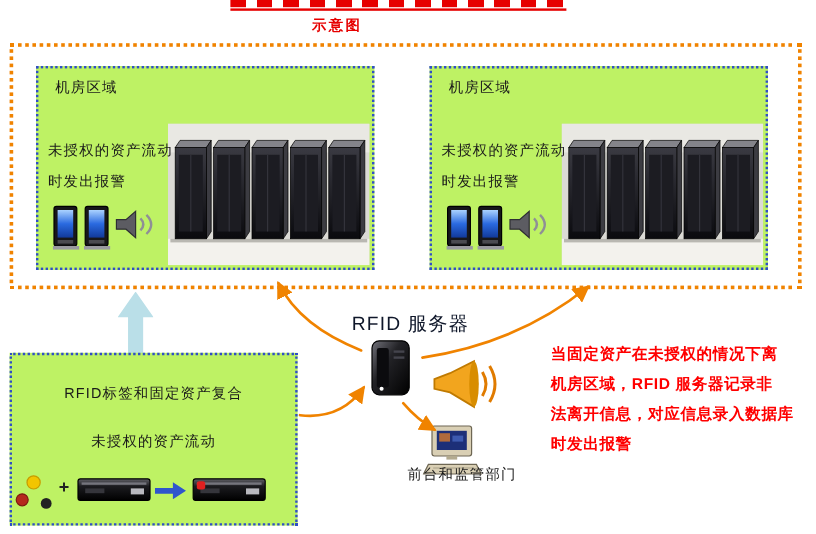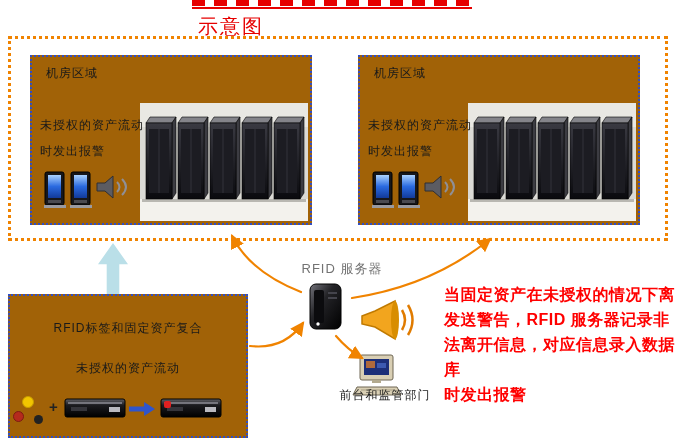--- a/index.html
+++ b/index.html
@@ -4,30 +4,30 @@
 <style>
   * { margin:0; padding:0; box-sizing:border-box; }
   body {
     font-family:"Liberation Sans","DejaVu Sans",sans-serif;
     background:#ffffff;
   }
   .canvas { position:relative; width:680px; height:445px; background:#fff; overflow:hidden; }
   .abs { position:absolute; }
   .cn { font-size:12px; color:#1a1a1a; letter-spacing:1px; }
   .outer-box { border:3px dotted #f08300; background:transparent; }
-  .blue-box { border:2px dotted #2f4ec7; background:#a16207; }
-  .diagram-title { color:#e60000; font-weight:normal; font-size:20px; text-align:left; letter-spacing:2px; }
+  .blue-box { border:2px dotted #2f4ec7; background:#bef264; }
+  .diagram-title { color:#e60000; font-weight:bold; font-size:12px; text-align:right; letter-spacing:2px; }
   .cropped-title {
     height:9px;
     background:repeating-linear-gradient(90deg,#e60000 0 13px, transparent 13px 22px);
     background-size:100% 6px; background-repeat:no-repeat;
     border-bottom:2px solid #e60000;
   }
-  .warning-line { color:#ff0000; font-weight:bold; font-size:16px; line-height:25px; letter-spacing:0.5px; }
-  .server-label { font-size:13px; color:#737373; text-align:center; letter-spacing:1px; }
+  .warning-line { color:#ff0000; font-weight:bold; font-size:13px; line-height:25px; letter-spacing:0.5px;margin-left:15px; }
+  .server-label { font-size:16px; color:#0f172a; text-align:center; letter-spacing:1px; }
   .center { text-align:center; }
   .cyan-arrow {
     width:30px; height:56px; background:#badfe8;
     clip-path:polygon(50% 0%, 100% 38%, 71% 38%, 71% 100%, 29% 100%, 29% 38%, 0% 38%);
   }
   .blue-flow-arrow {
     width:26px; height:16px; background:#2f55cc;
     clip-path:polygon(0 35%, 58% 35%, 58% 6%, 100% 50%, 58% 94%, 58% 65%, 0 65%);
   }
   .dot { border-radius:50%; position:absolute; }
@@ -202,21 +202,21 @@
   <svg class="abs" style="left:308px; top:281px;" width="36" height="50">
       <use href="#sym-server"></use>
     </svg>
 
   <svg class="abs" style="left:360px; top:298px;" width="56" height="44">
       <use href="#sym-megaphone"></use>
     </svg>
 
   <div class="abs" style="left:444px; top:282px; width:232px;">
     <div class="warning-line">当固定资产在未授权的情况下离</div>
-    <div class="warning-line">发送警告，RFID 服务器记录非</div>
+    <div class="warning-line">机房区域，RFID 服务器记录非</div>
     <div class="warning-line">法离开信息，对应信息录入数据库</div>
     <div class="warning-line">时发出报警</div>
   </div>
 
   <div class="abs blue-box" style="left:8px; top:294px; width:240px; height:144px;">
     <div class="abs cn center" style="left:0; top:24px; width:100%;">RFID标签和固定资产复合</div>
     <div class="abs cn center" style="left:0; top:64px; width:100%;">未授权的资产流动</div>
 
     <span class="dot dot-yellow" style="left:12px; top:100px;"></span>
     <span class="dot dot-red" style="left:3px; top:115px;"></span>

